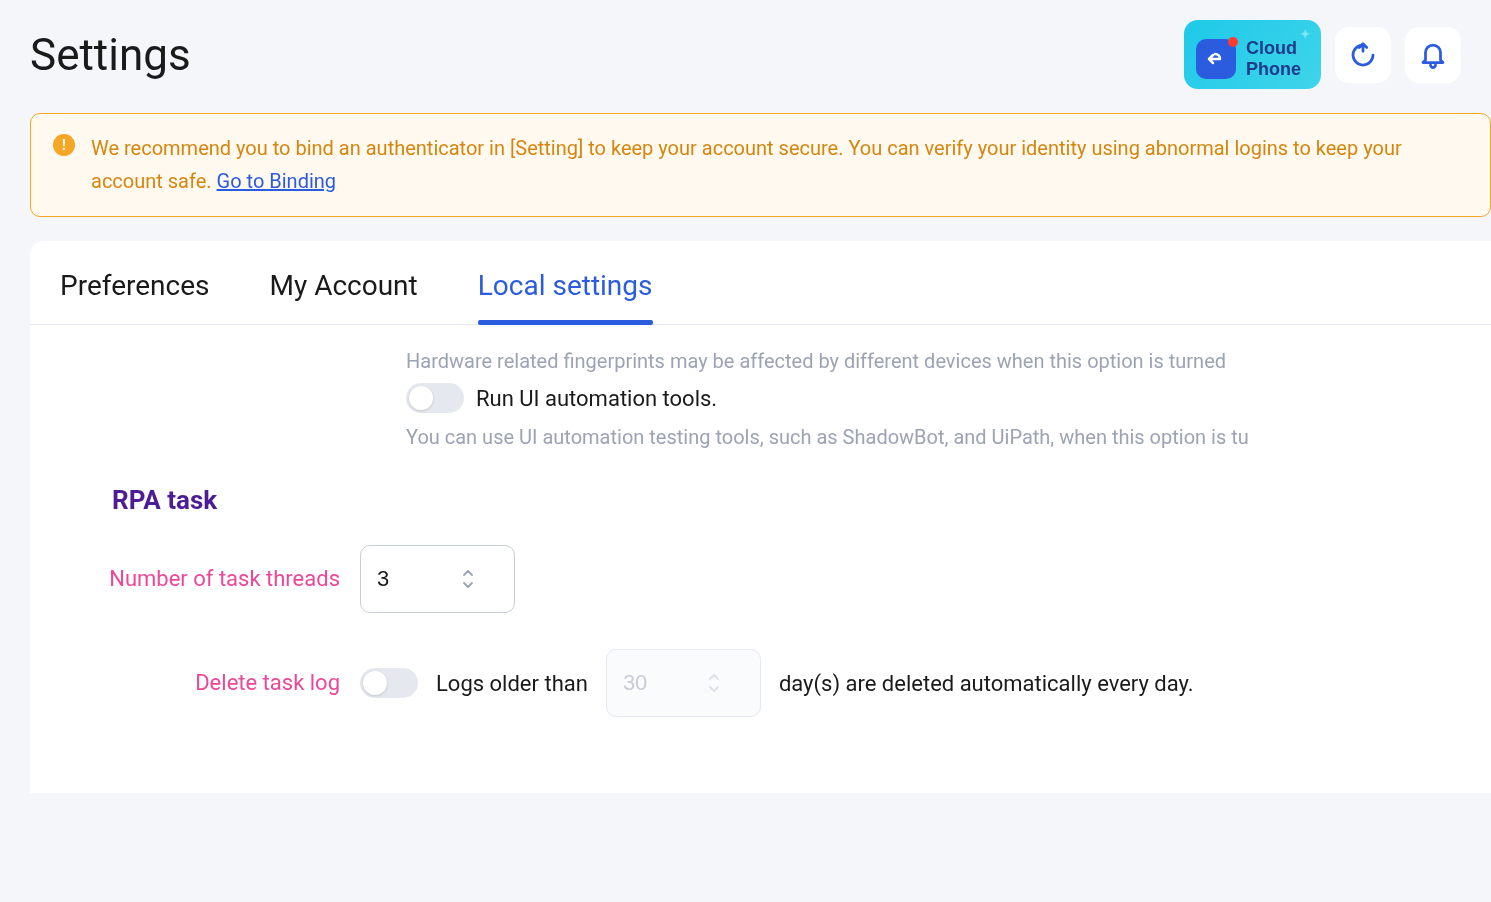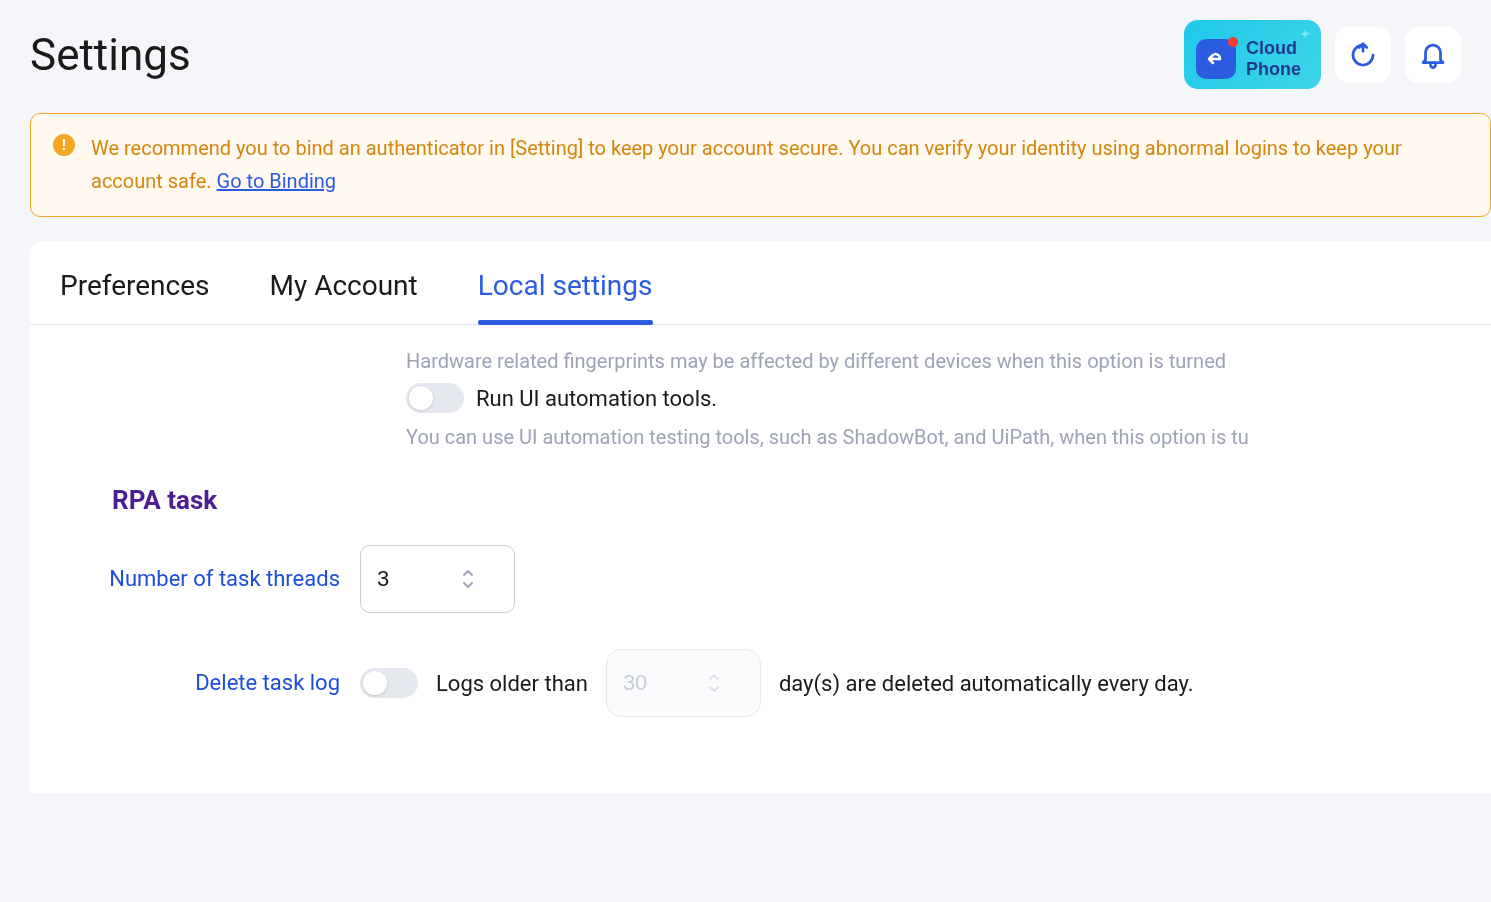--- a/index.html
+++ b/index.html
@@ -219,38 +219,37 @@
     }
     .form-row {
       display: flex;
       align-items: center;
       margin-bottom: 36px;
     }
     .form-label {
       width: 300px;
       text-align: right;
       font-size: 22px;
-      color: #1d4ed8;
+      color: #ec4899;
       padding-right: 20px;
       line-height: 1.45;
     }
     .number-input {
       display: flex;
       align-items: center;
       border: 1.5px solid #c8ccd8;
       border-radius: 10px;
       padding: 0;
       width: 155px;
       height: 68px;
       position: relative;
     }
     .number-input.disabled {
       border-color: #e6e8f0;
       background: #fafbfc;
-      border-radius: 15px;
     }
     .number-input input {
       border: none;
       outline: none;
       font-size: 22px;
       padding: 14px 16px;
       width: 100px;
       background: transparent;
       color: #1a1a1a;
     }

